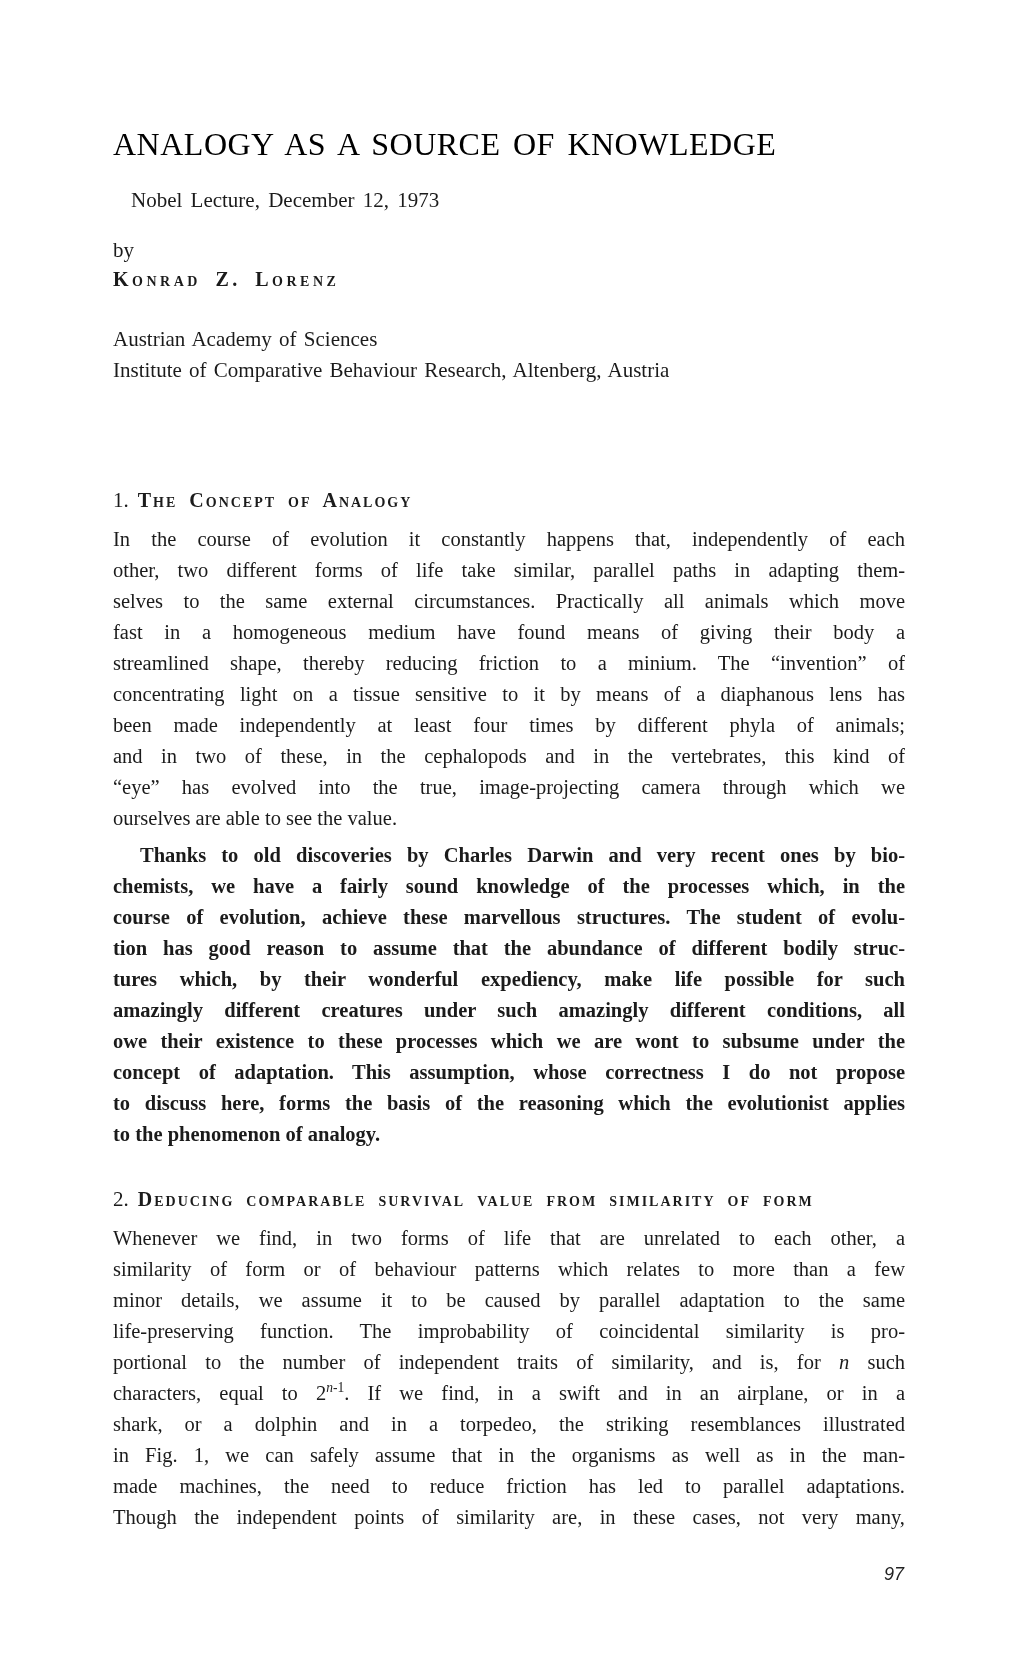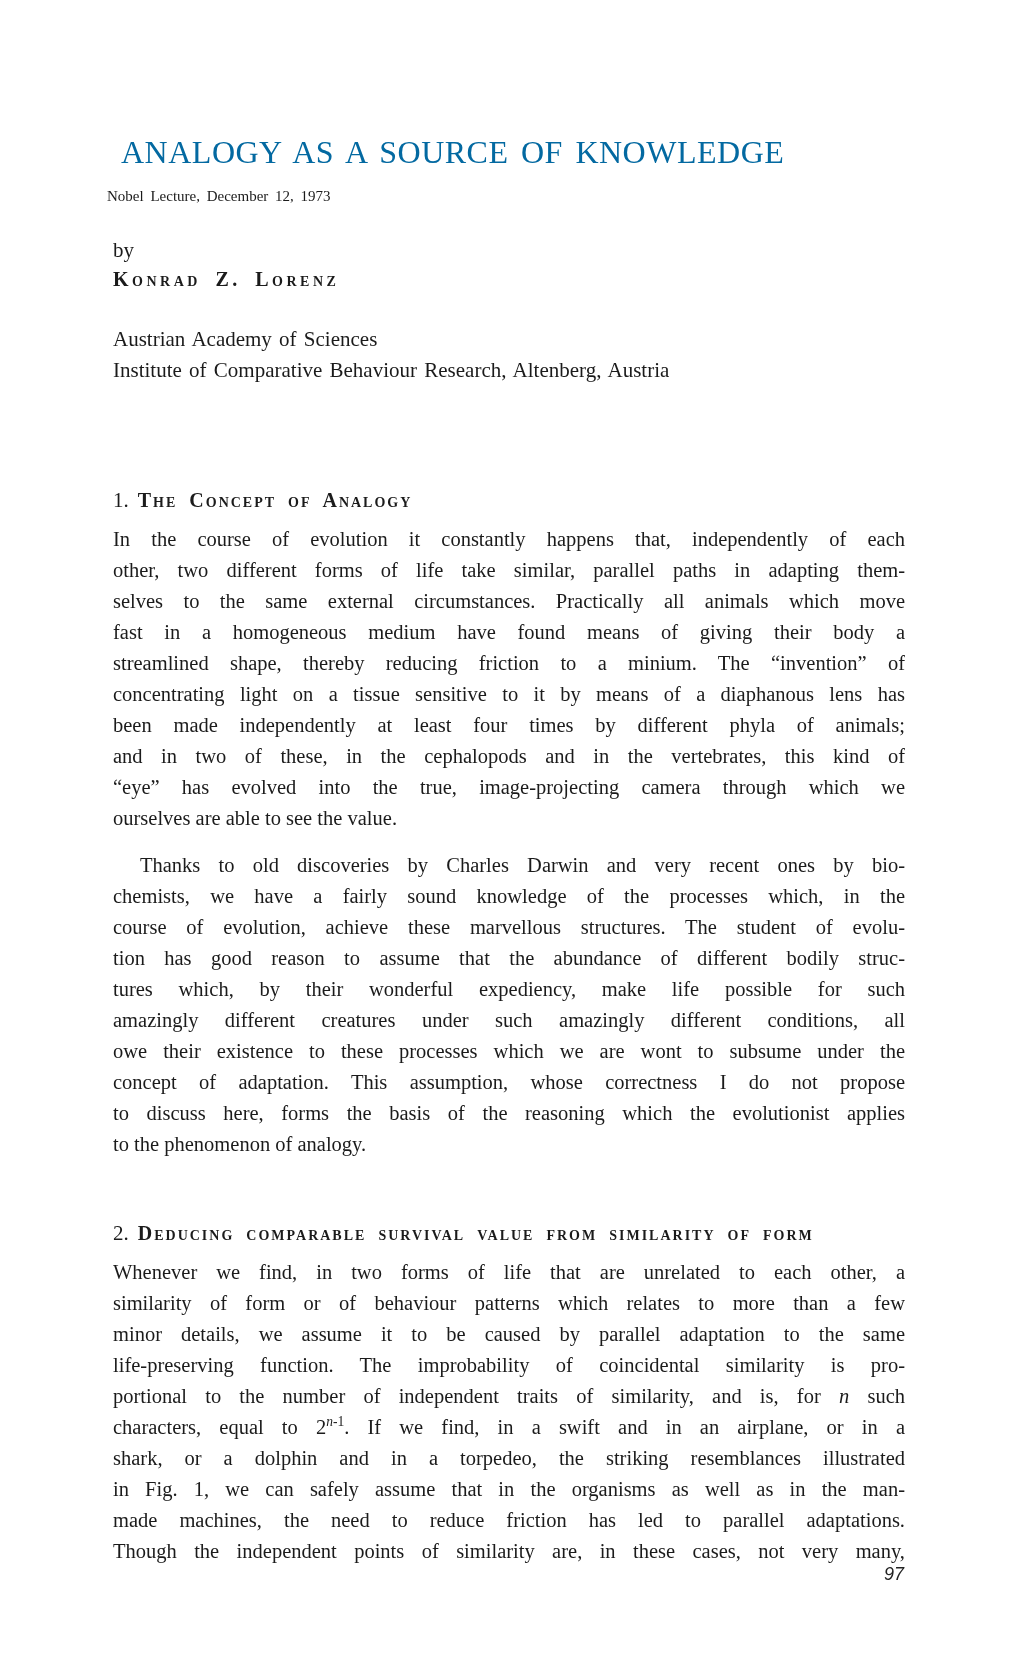--- a/index.html
+++ b/index.html
@@ -13,33 +13,33 @@
     height: 1675px;
     background: #ffffff;
     color: #1b1b1b;
     font-family: "Liberation Serif", "DejaVu Serif", serif;
     overflow: hidden;
   }
   .doc-title {
     position: absolute;
     left: 113px;
     top: 126px;
-    margin: 8px;
+    margin: 0;
     font-size: 32px;
     font-weight: 400;
     letter-spacing: 0.5px;
     word-spacing: 4px;
     white-space: nowrap;
-    color: #0369a1;
+    color: #000000;
   }
   .lecture-line {
     position: absolute;
-    left: 107px;
+    left: 131px;
     top: 188px;
-    font-size: 15px;
+    font-size: 21px;
     word-spacing: 3px;
   }
   .byline {
     position: absolute;
     left: 113px;
     top: 238px;
     font-size: 21px;
   }
   .author {
     position: absolute;
@@ -77,28 +77,29 @@
     margin-right: 9px;
     letter-spacing: 0;
   }
   .sec-head .sec-title {
     font-variant: small-caps;
     font-weight: 700;
     letter-spacing: 2px;
     word-spacing: 5px;
   }
   .sec-head.second {
-    margin-top: 54px;
+    margin-top: 30px;
   }
   .para {
     margin: 4px 0 0 0;
     font-size: 20.5px;
   }
   .para + .para {
-    margin-top: 16px;
+    margin-top: 6px;
+    font-weight: bold;
   }
   .para .line {
     line-height: 31px;
     text-align: justify;
     text-align-last: justify;
     overflow: hidden;
   }
   .para.closed .line:last-child {
     text-align-last: left;
   }

